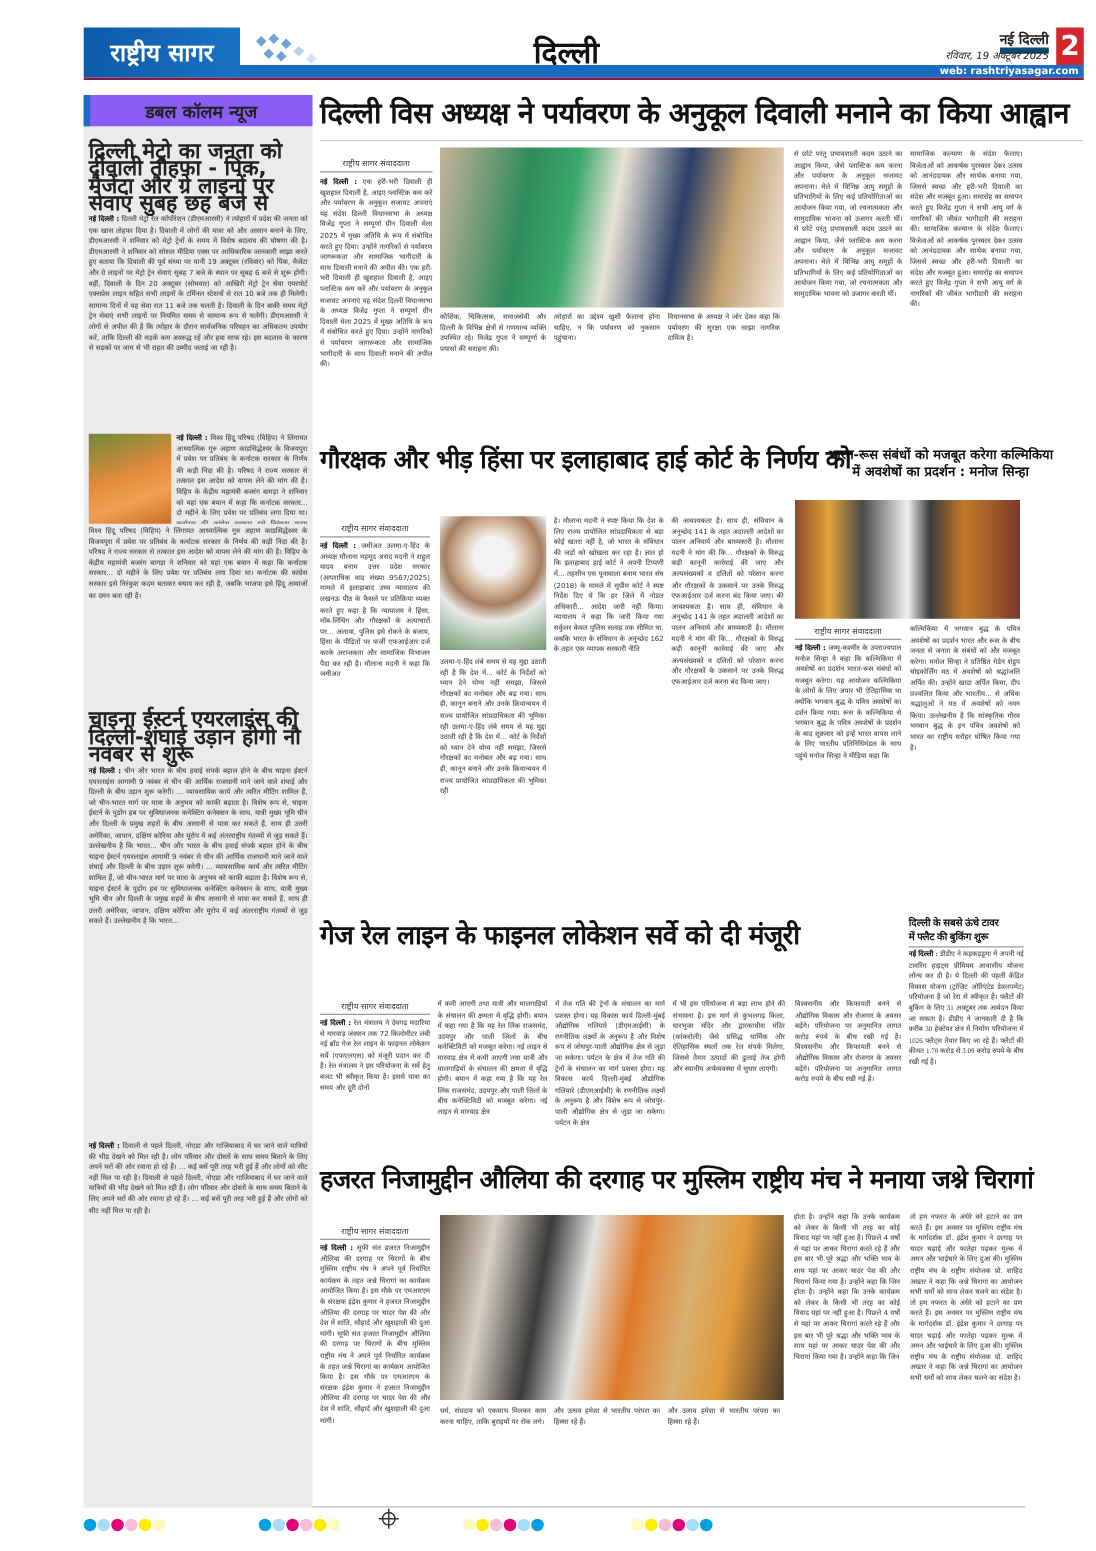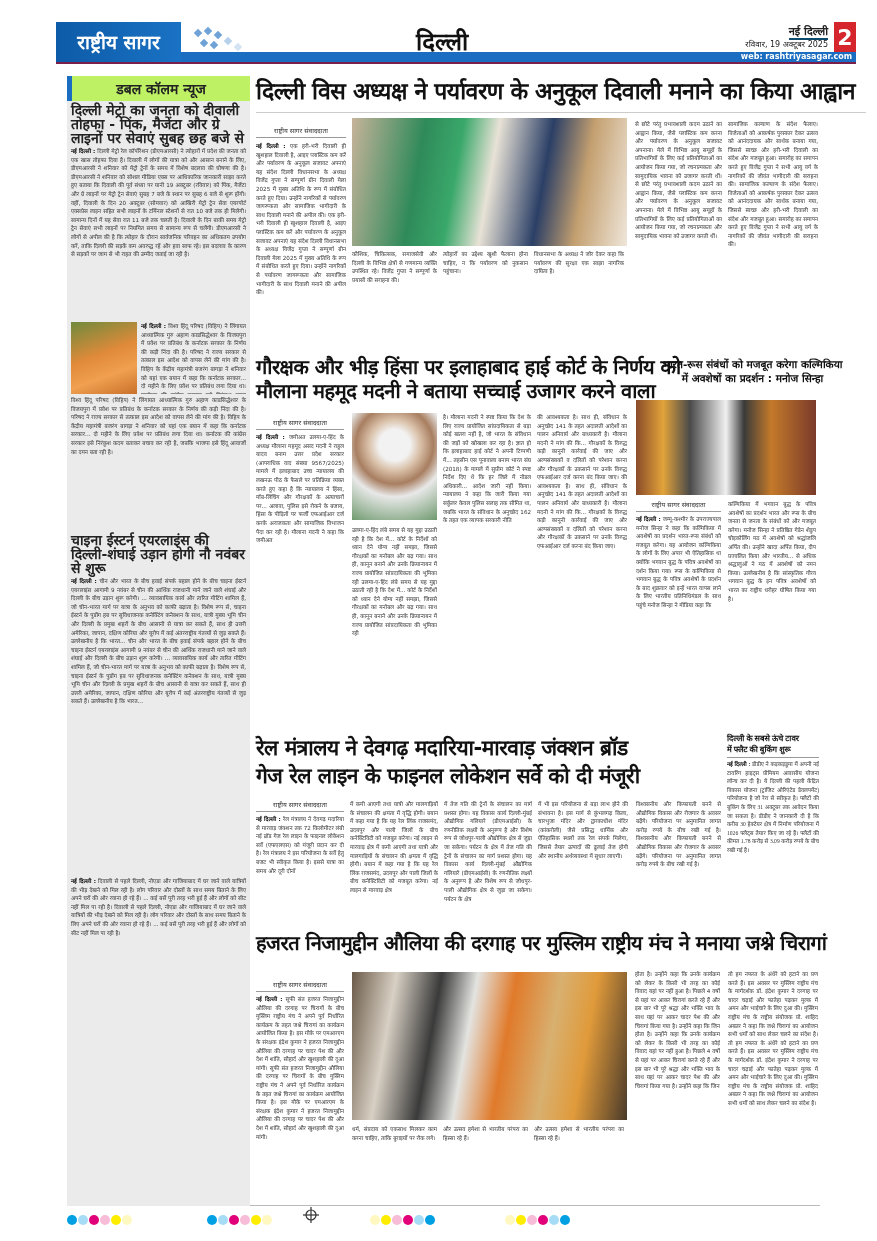--- a/index.html
+++ b/index.html
@@ -1,33 +1,33 @@
 <!DOCTYPE html>
 <html><head>
 <meta charset="utf-8">
 <style>
 *{box-sizing:border-box;margin:0;padding:0;}
 body{width:877px;height:1241px;background:#fff;font-family:"DejaVu Sans",sans-serif;position:relative;overflow:hidden;color:#222;}
 .abs{position:absolute;}
 
-#mast{left:56px;top:22px;width:800px;height:45px;}
+#mast{left:67px;top:22px;width:800px;height:45px;}
 #mast .logo{position:absolute;left:0;top:0;width:125px;height:40px;background:linear-gradient(90deg,#0d5ba8,#1a72c4);color:#fff;font-size:19px;font-weight:bold;display:flex;align-items:center;justify-content:center;font-family:"DejaVu Serif",serif;}
 #mast .dots{position:absolute;left:135px;top:4px;width:70px;height:30px;}
 #mast .dots span{position:absolute;width:6px;height:6px;background:#6fa3d8;transform:rotate(45deg);}
 #mast .section{position:absolute;left:360px;top:2px;font-size:24px;font-weight:bold;color:#111;}
-#mast .city{position:absolute;right:28px;top:1px;font-size:11px;font-weight:bold;text-align:right;border-bottom:2px solid #0c4a6e;}
-#mast .date{position:absolute;right:28px;top:16px;font-size:8px;text-align:left;}
+#mast .city{position:absolute;right:28px;top:1px;font-size:11px;font-weight:bold;text-align:right;border-bottom:5px solid #0c4a6e;}
+#mast .date{position:absolute;right:28px;top:16px;font-size:8px;text-align:left;font-style:italic;}
 #mast .pno{position:absolute;right:0;top:0;width:22px;height:30px;background:#d6262d;color:#fff;font-size:22px;font-weight:bold;display:flex;align-items:center;justify-content:center;}
 #mast .bar{position:absolute;left:125px;top:30px;width:675px;height:10px;background:#1b6dc1;}
 #mast .web{position:absolute;right:4px;top:30px;font-size:8px;color:#fff;font-weight:bold;}
 #mast .underline{position:absolute;left:0;top:40px;width:800px;height:2px;background:#7a1e4c;}
 
 #leftcol{left:67px;top:76px;width:183px;height:1130px;background:#ebebeb;}
-.colhead{background:#bef264;border-left:5px solid #1b6dc1;font-size:14px;font-weight:bold;text-align:center;padding:3px 0;margin:0;}
-.lh{font-size:14px;font-weight:bold;line-height:14px;color:#222;padding:2px 4px 2px 4px;}
+.colhead{background:#8b5cf6;border-left:5px solid #1b6dc1;font-size:14px;font-weight:bold;text-align:center;padding:3px 0;margin:0;}
+.lh{font-size:17px;font-weight:bold;line-height:14px;color:#222;padding:13px 4px 2px 4px;}
 .bt{font-size:5.6px;line-height:8.6px;color:#333;padding:0 4px;text-align:justify;}
 .bt b{font-weight:bold;color:#000;}
 .photo{background:linear-gradient(135deg,#8a6b4b,#c98c5a 40%,#d9a46a 60%,#5b4a3b);}
 
 .h1{font-size:22px;font-weight:bold;color:#111;line-height:26px;white-space:nowrap;letter-spacing:-0.5px;}
 .h2{font-size:20px;font-weight:bold;color:#111;line-height:26px;letter-spacing:-0.5px;}
 .byline{font-size:6.5px;text-align:center;border-bottom:1px solid #999;padding-bottom:2px;color:#333;}
 .col{position:absolute;font-size:5.6px;line-height:8.6px;color:#333;text-align:justify;overflow:hidden;}
 .col b{color:#000;}
 .side-h{font-size:10.5px;font-weight:bold;text-align:center;line-height:14px;color:#111;}
@@ -90,40 +90,38 @@
 <div class="col" style="left:256px;top:142px;width:90px;height:200px"><b>नई दिल्ली :</b> <span>एक हरी-भरी दिवाली ही खुशहाल दिवाली है, आइए प्लास्टिक कम करें और पर्यावरण के अनुकूल सजावट अपनाएं यह संदेश दिल्ली विधानसभा के अध्यक्ष विजेंद्र गुप्ता ने सम्पूर्णा ग्रीन दिवाली मेला 2025 में मुख्य अतिथि के रूप में संबोधित करते हुए दिया। उन्होंने नागरिकों से पर्यावरण जागरूकता और सामाजिक भागीदारी के साथ दिवाली मनाने की अपील की।</span> <span>एक हरी-भरी दिवाली ही खुशहाल दिवाली है, आइए प्लास्टिक कम करें और पर्यावरण के अनुकूल सजावट अपनाएं यह संदेश दिल्ली विधानसभा के अध्यक्ष विजेंद्र गुप्ता ने सम्पूर्णा ग्रीन दिवाली मेला 2025 में मुख्य अतिथि के रूप में संबोधित करते हुए दिया। उन्होंने नागरिकों से पर्यावरण जागरूकता और सामाजिक भागीदारी के साथ दिवाली मनाने की अपील की।</span></div>
 <div class="abs photo" style="left:352px;top:118px;width:275px;height:128px;background:linear-gradient(100deg,#c6b39a 0%,#2f8a5a 25%,#3aa86a 38%,#e8e2d6 50%,#2b3f66 68%,#c4a070 82%,#efe6da 100%);"></div>
 <div class="col" style="left:352px;top:250px;width:85px;height:100px">कौशिक, चिकित्सक, समाजसेवी और दिल्ली के विभिन्न क्षेत्रों से गणमान्य व्यक्ति उपस्थित रहे। विजेंद्र गुप्ता ने सम्पूर्णा के प्रयासों की सराहना की।</div>
 <div class="col" style="left:443px;top:250px;width:85px;height:100px">त्योहारों का उद्देश्य खुशी फैलाना होना चाहिए, न कि पर्यावरण को नुकसान पहुंचाना।</div>
 <div class="col" style="left:534px;top:250px;width:90px;height:100px">विधानसभा के अध्यक्ष ने जोर देकर कहा कि पर्यावरण की सुरक्षा एक साझा नागरिक दायित्व है।</div>
 <div class="col" style="left:635px;top:120px;width:87px;height:225px"><span>से छोटे परंतु प्रभावशाली कदम उठाने का आह्वान किया, जैसे प्लास्टिक कम करना और पर्यावरण के अनुकूल सजावट अपनाना। मेले में विभिन्न आयु समूहों के प्रतिभागियों के लिए कई प्रतियोगिताओं का आयोजन किया गया, जो रचनात्मकता और सामुदायिक भावना को उजागर करती थीं।</span> <span>से छोटे परंतु प्रभावशाली कदम उठाने का आह्वान किया, जैसे प्लास्टिक कम करना और पर्यावरण के अनुकूल सजावट अपनाना। मेले में विभिन्न आयु समूहों के प्रतिभागियों के लिए कई प्रतियोगिताओं का आयोजन किया गया, जो रचनात्मकता और सामुदायिक भावना को उजागर करती थीं।</span></div>
 <div class="col" style="left:728px;top:120px;width:90px;height:225px"><span>सामाजिक कल्याण के संदेश फैलाए। विजेताओं को आकर्षक पुरस्कार देकर उत्सव को आनंददायक और सार्थक बनाया गया, जिससे स्वच्छ और हरी-भरी दिवाली का संदेश और मजबूत हुआ। समारोह का समापन करते हुए विजेंद्र गुप्ता ने सभी आयु वर्ग के नागरिकों की जीवंत भागीदारी की सराहना की।</span> <span>सामाजिक कल्याण के संदेश फैलाए। विजेताओं को आकर्षक पुरस्कार देकर उत्सव को आनंददायक और सार्थक बनाया गया, जिससे स्वच्छ और हरी-भरी दिवाली का संदेश और मजबूत हुआ। समारोह का समापन करते हुए विजेंद्र गुप्ता ने सभी आयु वर्ग के नागरिकों की जीवंत भागीदारी की सराहना की।</span></div>
 
 <div class="abs h1" style="left:256px;top:355px;width:375px;font-size:20px;line-height:24px;">
   <div>गौरक्षक और भीड़ हिंसा पर इलाहाबाद हाई कोर्ट के निर्णय को</div>
-  <div>मौलाना महमूद मदनी ने बताया सच्चाई उजागर करने वाला</div>
 </div>
 <div class="abs byline" style="left:256px;top:418px;width:88px">राष्ट्रीय सागर संवाददाता</div>
 <div class="col" style="left:256px;top:433px;width:88px;height:280px"><b>नई दिल्ली :</b> <span>जमीअत उलमा-ए-हिंद के अध्यक्ष मौलाना महमूद असद मदनी ने राहुल यादव बनाम उत्तर प्रदेश सरकार (आपराधिक वाद संख्या 9567/2025) मामले में इलाहाबाद उच्च न्यायालय की लखनऊ पीठ के फैसले पर प्रतिक्रिया व्यक्त करते हुए कहा है कि न्यायालय ने हिंसा, मॉब-लिंचिंग और गौरक्षकों के अत्याचारों पर... अलावा, पुलिस इसे रोकने के बजाय, हिंसा के पीड़ितों पर फर्जी एफआईआर दर्ज करके अराजकता और सामाजिक विभाजन पैदा कर रही है। मौलाना मदनी ने कहा कि जमीअत</span></div>
 <div class="abs photo" style="left:352px;top:413px;width:85px;height:107px;background:radial-gradient(circle at 50% 30%,#f2f2f2 18%,#d9c0a8 30%,#a87e60 45%,#e8e8e8 60%,#6f9a6e 100%);"></div>
 <div class="col" style="left:352px;top:526px;width:85px;height:188px"><span>उलमा-ए-हिंद लंबे समय से यह मुद्दा उठाती रही है कि देश में... कोर्ट के निर्देशों को ध्यान देने योग्य नहीं समझा, जिससे गौरक्षकों का मनोबल और बढ़ गया। साथ ही, कानून बनाने और उनके क्रियान्वयन में राज्य प्रायोजित सांप्रदायिकता की भूमिका रही</span> <span>उलमा-ए-हिंद लंबे समय से यह मुद्दा उठाती रही है कि देश में... कोर्ट के निर्देशों को ध्यान देने योग्य नहीं समझा, जिससे गौरक्षकों का मनोबल और बढ़ गया। साथ ही, कानून बनाने और उनके क्रियान्वयन में राज्य प्रायोजित सांप्रदायिकता की भूमिका रही</span></div>
 <div class="col" style="left:443px;top:413px;width:88px;height:300px"><span>है। मौलाना मदनी ने स्पष्ट किया कि देश के लिए राज्य प्रायोजित सांप्रदायिकता से बड़ा कोई खतरा नहीं है, जो भारत के संविधान की जड़ों को खोखला कर रहा है। ज्ञात हो कि इलाहाबाद हाई कोर्ट ने अपनी टिप्पणी में... तहसीन एस पूनावाला बनाम भारत संघ (2018) के मामले में सुप्रीम कोर्ट ने स्पष्ट निर्देश दिए थे कि हर जिले में नोडल अधिकारी... आदेश जारी नहीं किया। न्यायालय ने कहा कि जारी किया गया सर्कुलर केवल पुलिस सलाह तक सीमित था, जबकि भारत के संविधान के अनुच्छेद 162 के तहत एक व्यापक सरकारी नीति</span></div>
 <div class="col" style="left:537px;top:413px;width:90px;height:300px"><span>की आवश्यकता है। साथ ही, संविधान के अनुच्छेद 141 के तहत अदालती आदेशों का पालन अनिवार्य और बाध्यकारी है। मौलाना मदनी ने मांग की कि... गौरक्षकों के विरुद्ध कड़ी कानूनी कार्रवाई की जाए और अल्पसंख्यकों व दलितों को परेशान करना और गौरक्षकों के उकसाने पर उनके विरुद्ध एफआईआर दर्ज करना बंद किया जाए।</span> <span>की आवश्यकता है। साथ ही, संविधान के अनुच्छेद 141 के तहत अदालती आदेशों का पालन अनिवार्य और बाध्यकारी है। मौलाना मदनी ने मांग की कि... गौरक्षकों के विरुद्ध कड़ी कानूनी कार्रवाई की जाए और अल्पसंख्यकों व दलितों को परेशान करना और गौरक्षकों के उकसाने पर उनके विरुद्ध एफआईआर दर्ज करना बंद किया जाए।</span></div>
 
 <div class="abs side-h" style="left:635px;top:357px;width:235px">
   <div>भारत-रूस संबंधों को मजबूत करेगा कल्मिकिया</div>
   <div>में अवशेषों का प्रदर्शन : मनोज सिन्हा</div>
 </div>
 <div class="abs photo" style="left:636px;top:400px;width:180px;height:95px;background:linear-gradient(90deg,#8a4b2a 0%,#e2a33a 15%,#4a4a4a 30%,#f0f0f0 50%,#3a3a3a 60%,#c47a2a 75%,#7a3a2a 100%);"></div>
 <div class="abs byline" style="left:636px;top:500px;width:85px">राष्ट्रीय सागर संवाददाता</div>
 <div class="col" style="left:636px;top:515px;width:85px;height:200px"><b>नई दिल्ली :</b> <span>जम्मू-कश्मीर के उपराज्यपाल मनोज सिन्हा ने कहा कि कल्मिकिया में अवशेषों का प्रदर्शन भारत-रूस संबंधों को मजबूत करेगा। यह आयोजन कल्मिकिया के लोगों के लिए अपार भी ऐतिहासिक था क्योंकि भगवान बुद्ध के पवित्र अवशेषों का दर्शन किया गया। रूस के कल्मिकिया से भगवान बुद्ध के पवित्र अवशेषों के प्रदर्शन के बाद शुक्रवार को इन्हें भारत वापस लाने के लिए भारतीय प्रतिनिधिमंडल के साथ पहुंचे मनोज सिन्हा ने मीडिया कहा कि</span></div>
 <div class="col" style="left:728px;top:500px;width:88px;height:215px"><span>कल्मिकिया में भगवान बुद्ध के पवित्र अवशेषों का प्रदर्शन भारत और रूस के बीच जनता से जनता के संबंधों को और मजबूत करेगा। मनोज सिन्हा ने प्रतिष्ठित गेडेन शेडुप चोइकोर्लिंग मठ में अवशेषों को श्रद्धांजलि अर्पित की। उन्होंने खादा अर्पित किया, दीप प्रज्वलित किया और भारतीय... से अधिक श्रद्धालुओं ने मठ में अवशेषों को नमन किया। उल्लेखनीय है कि सांस्कृतिक गौरव भगवान बुद्ध के इन पवित्र अवशेषों को भारत का राष्ट्रीय धरोहर घोषित किया गया है।</span></div>
 
 <div class="abs h2" style="left:256px;top:734px;width:380px;font-size:21px;line-height:28px;">
-  <div style="white-space:nowrap">रेल मंत्रालय ने देवगढ़ मदारिया-मारवाड़ जंक्शन ब्रॉड</div>
   <div style="white-space:nowrap">गेज रेल लाइन के फाइनल लोकेशन सर्वे को दी मंजूरी</div>
 </div>
 <div class="abs byline" style="left:256px;top:800px;width:88px">राष्ट्रीय सागर संवाददाता</div>
 <div class="col" style="left:256px;top:815px;width:88px;height:105px"><b>नई दिल्ली :</b> <span>रेल मंत्रालय ने देवगढ़ मदारिया से मारवाड़ जंक्शन तक 72 किलोमीटर लंबी नई ब्रॉड गेज रेल लाइन के फाइनल लोकेशन सर्वे (एफएलएस) को मंजूरी प्रदान कर दी है। रेल मंत्रालय ने इस परियोजना के सर्वे हेतु बजट भी स्वीकृत किया है। इससे यात्रा का समय और दूरी दोनों</span></div>
 <div class="col" style="left:350px;top:800px;width:88px;height:120px"><span>में कमी आएगी तथा यात्री और मालगाड़ियों के संचालन की क्षमता में वृद्धि होगी। बयान में कहा गया है कि यह रेल लिंक राजसमंद, उदयपुर और पाली जिलों के बीच कनेक्टिविटी को मजबूत करेगा। नई लाइन से मारवाड़ क्षेत्र</span> <span>में कमी आएगी तथा यात्री और मालगाड़ियों के संचालन की क्षमता में वृद्धि होगी। बयान में कहा गया है कि यह रेल लिंक राजसमंद, उदयपुर और पाली जिलों के बीच कनेक्टिविटी को मजबूत करेगा। नई लाइन से मारवाड़ क्षेत्र</span></div>
 <div class="col" style="left:444px;top:800px;width:88px;height:120px"><span>में तेज गति की ट्रेनों के संचालन का मार्ग प्रशस्त होगा। यह विकास कार्य दिल्ली-मुंबई औद्योगिक गलियारे (डीएमआईसी) के रणनीतिक लक्ष्यों के अनुरूप है और विशेष रूप से जोधपुर-पाली औद्योगिक क्षेत्र से जुड़ा जा सकेगा। पर्यटन के क्षेत्र</span> <span>में तेज गति की ट्रेनों के संचालन का मार्ग प्रशस्त होगा। यह विकास कार्य दिल्ली-मुंबई औद्योगिक गलियारे (डीएमआईसी) के रणनीतिक लक्ष्यों के अनुरूप है और विशेष रूप से जोधपुर-पाली औद्योगिक क्षेत्र से जुड़ा जा सकेगा। पर्यटन के क्षेत्र</span></div>
 <div class="col" style="left:538px;top:800px;width:90px;height:120px"><span>में भी इस परियोजना से बड़ा लाभ होने की संभावना है। इस मार्ग से कुंभलगढ़ किला, चारभुजा मंदिर और द्वारकाधीश मंदिर (कांकरोली) जैसे प्रसिद्ध धार्मिक और ऐतिहासिक स्थलों तक रेल संपर्क मिलेगा, जिससे तैयार उत्पादों की ढुलाई तेज होगी और स्थानीय अर्थव्यवस्था में सुधार लाएगी।</span></div>
 <div class="col" style="left:636px;top:800px;width:85px;height:120px"><span>विश्वसनीय और किफायती बनने से औद्योगिक विकास और रोजगार के अवसर बढ़ेंगे। परियोजना पर अनुमानित लागत करोड़ रुपये के बीच रखी गई है।</span> <span>विश्वसनीय और किफायती बनने से औद्योगिक विकास और रोजगार के अवसर बढ़ेंगे। परियोजना पर अनुमानित लागत करोड़ रुपये के बीच रखी गई है।</span></div>
 
 <div class="abs" style="left:727px;top:733px;width:92px;font-family:Liberation Serif, serif;">

